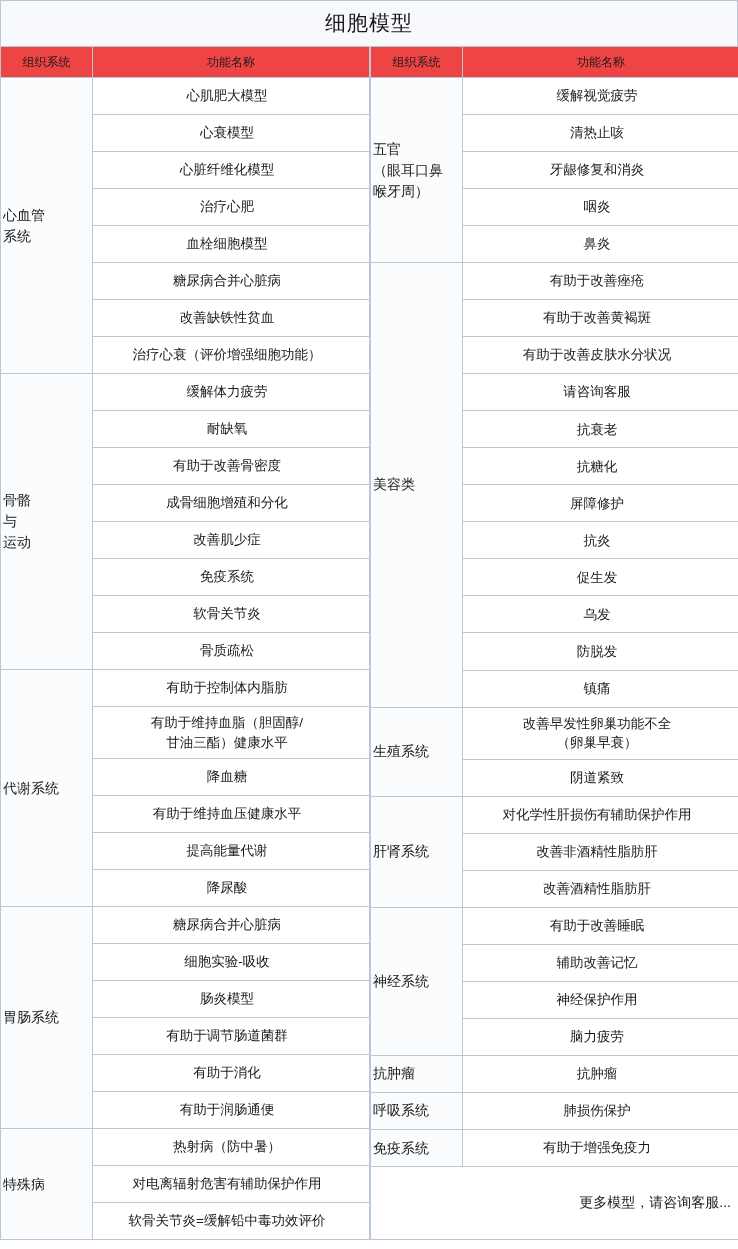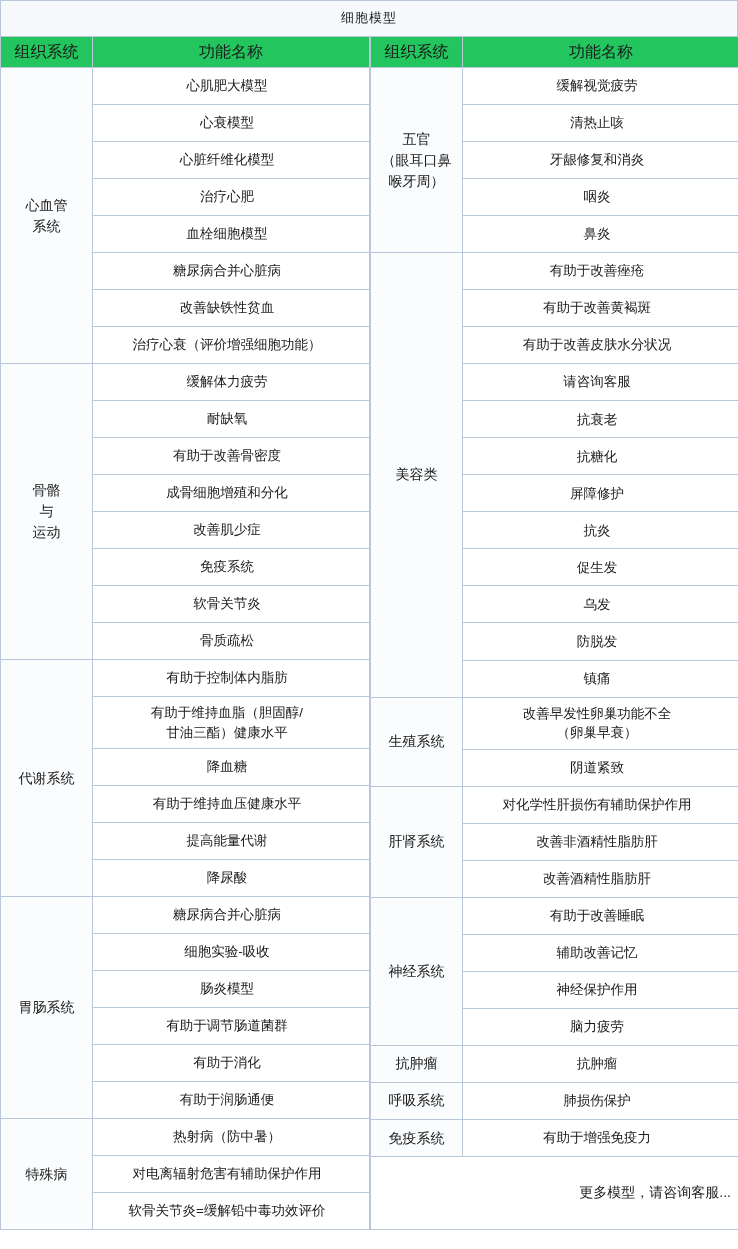--- a/index.html
+++ b/index.html
@@ -15,21 +15,21 @@
   .sheet {
     width: 738px;
     box-sizing: border-box;
     padding: 0;
   }
   .title-bar {
     border: 1px solid #b9c7d8;
     border-bottom: none;
     background: #f7f9fc;
     text-align: center;
-    font-size: 13px;
+    font-size: 21px;
     padding: 8px 0 9px 0;
     letter-spacing: 1px;
   }
   .tables {
     display: flex;
     width: 738px;
     box-sizing: border-box;
   }
   table {
     border-collapse: collapse;
@@ -37,30 +37,30 @@
     font-size: 13.5px;
   }
   .tbl-left { width: 369px; }
   .tbl-right { width: 369px; }
   th, td {
     border: 1px solid #b9c7d8;
     padding: 0;
     vertical-align: middle;
   }
   thead th {
-    background: #22c55e;
+    background: #ef4444;
     font-weight: normal;
-    font-size: 16px;
+    font-size: 12px;
     height: 30px;
     text-align: center;
   }
   .col-sys { width: 92px; }
   .col-fn  { width: 277px; }
   .sys-cell {
-    text-align: center;
+    text-align: left;
     background: #fafcfe;
     font-size: 14px;
     line-height: 1.5;
     padding: 4px 2px;
   }
   .fn-cell {
     padding: 6px 18px 6px 14px;
     height: 24px;
     line-height: 1.45;
     text-align: left;

